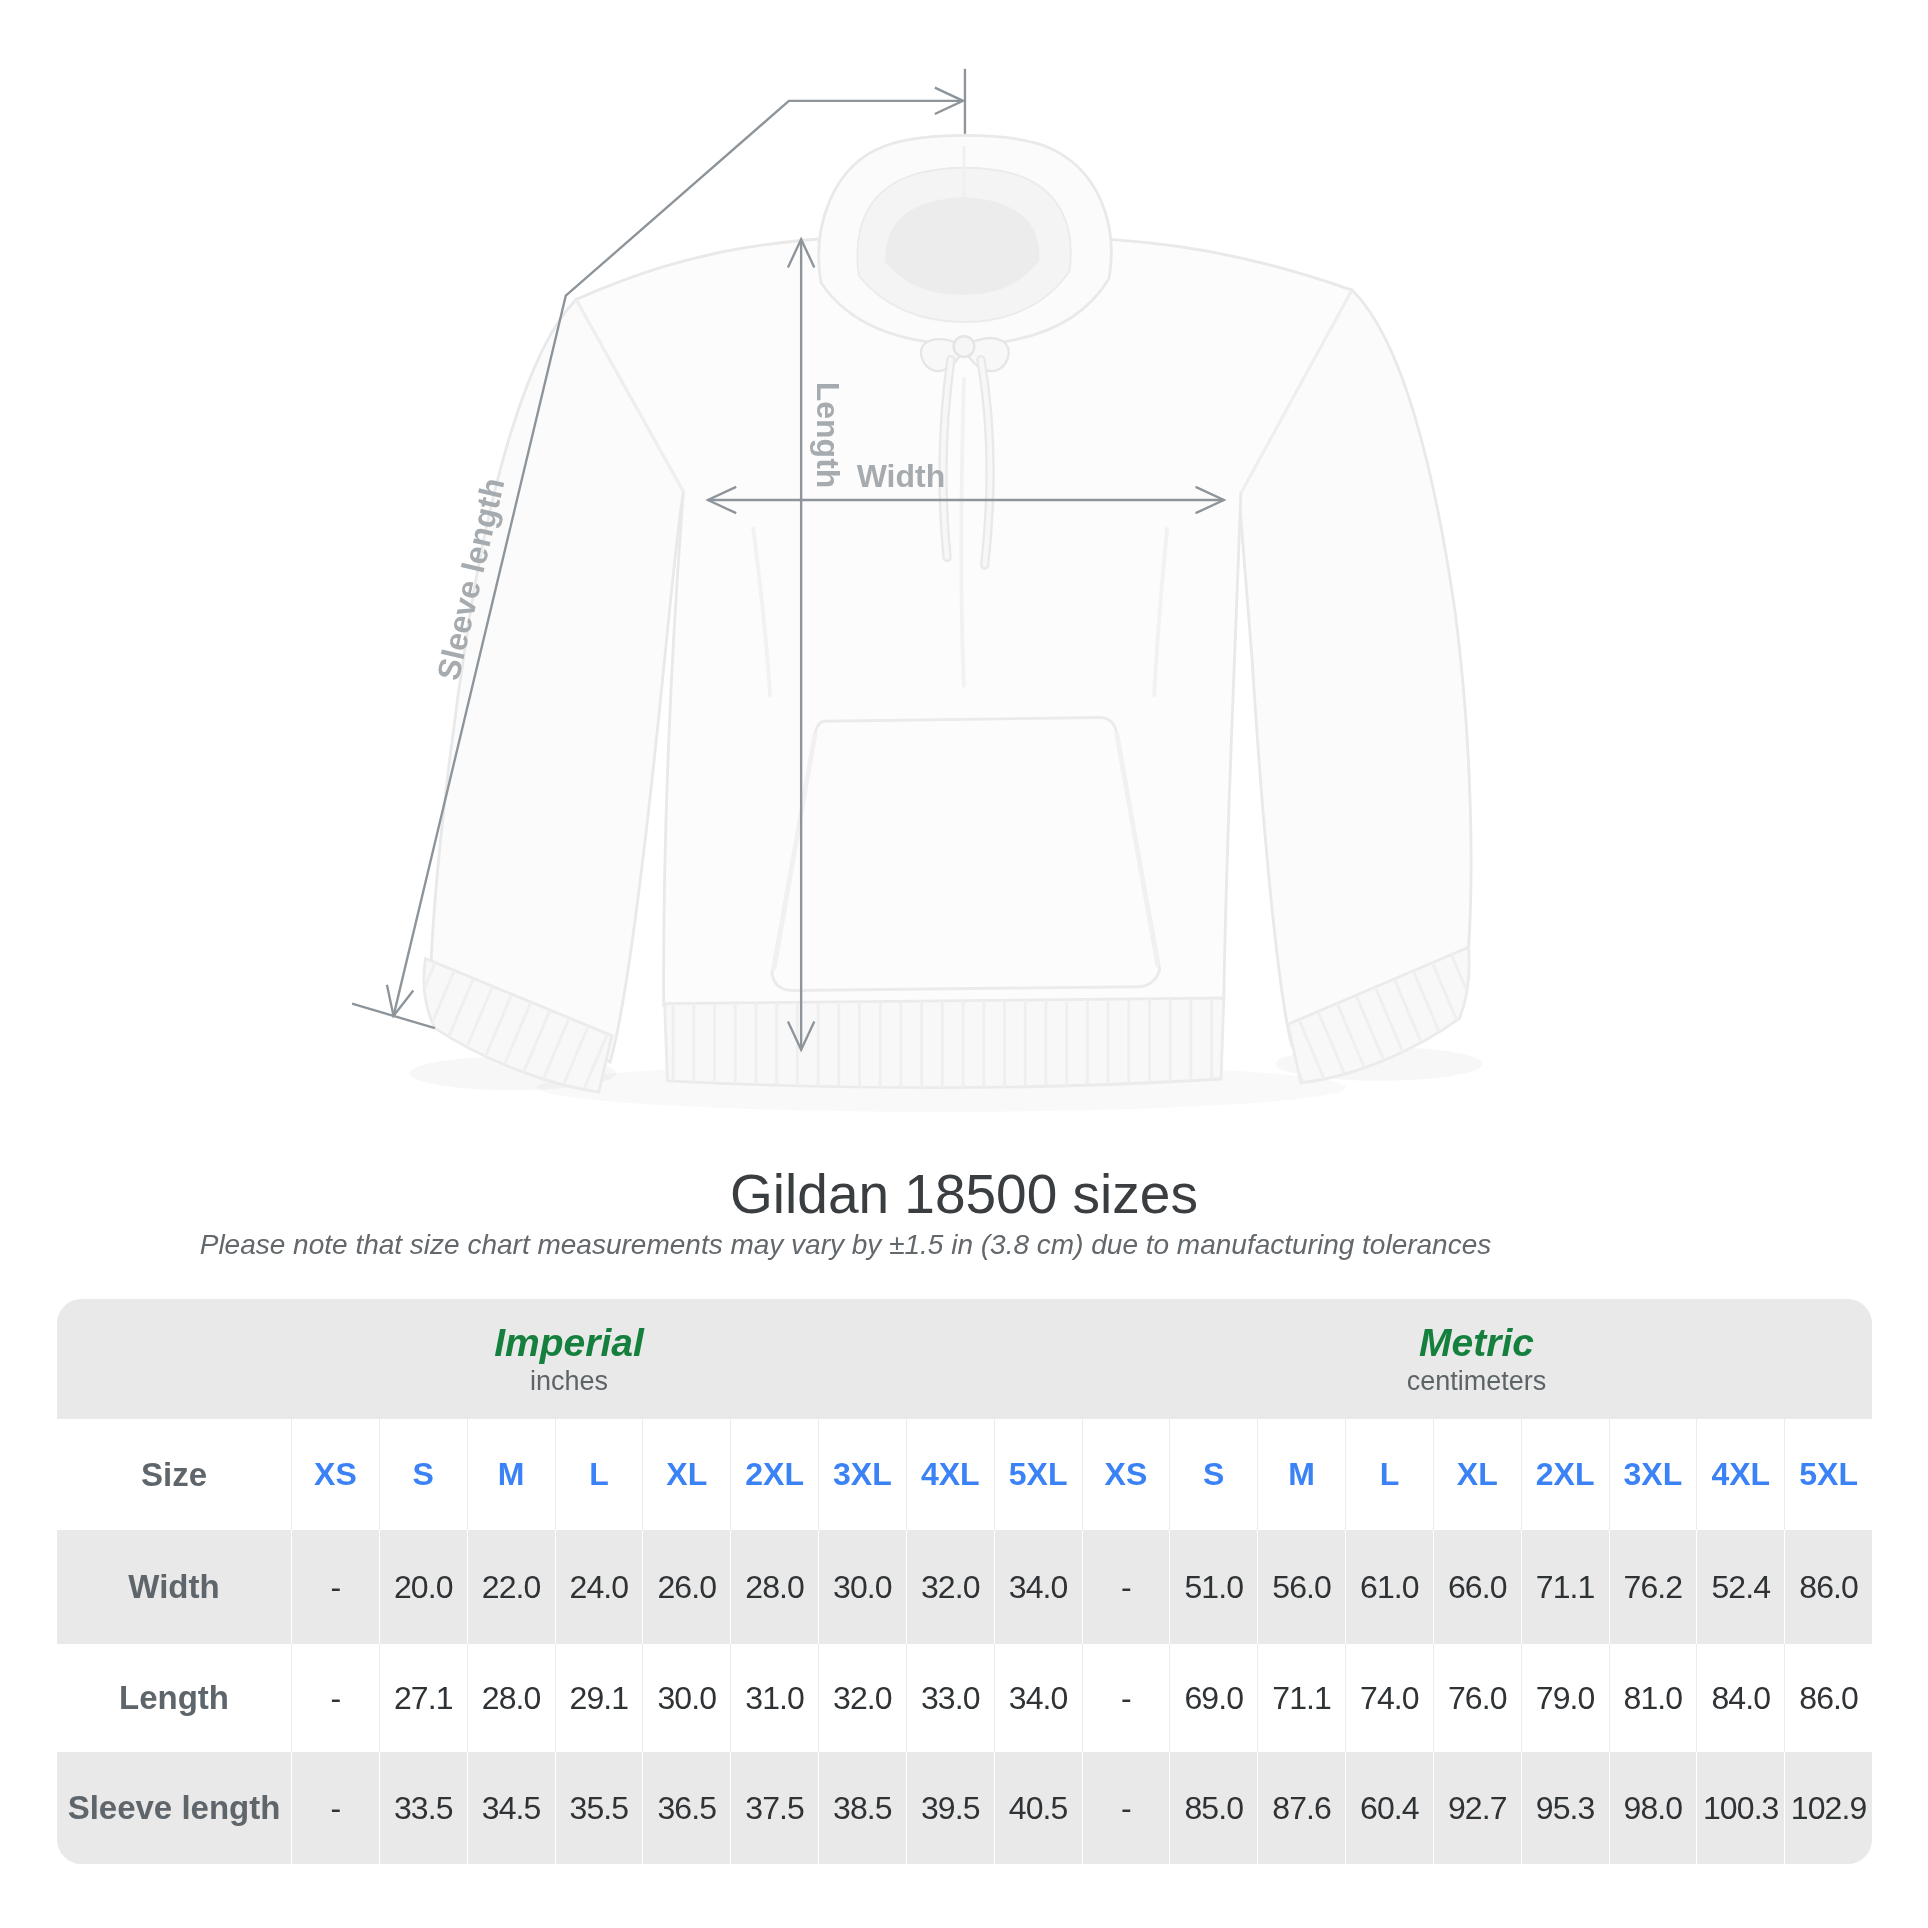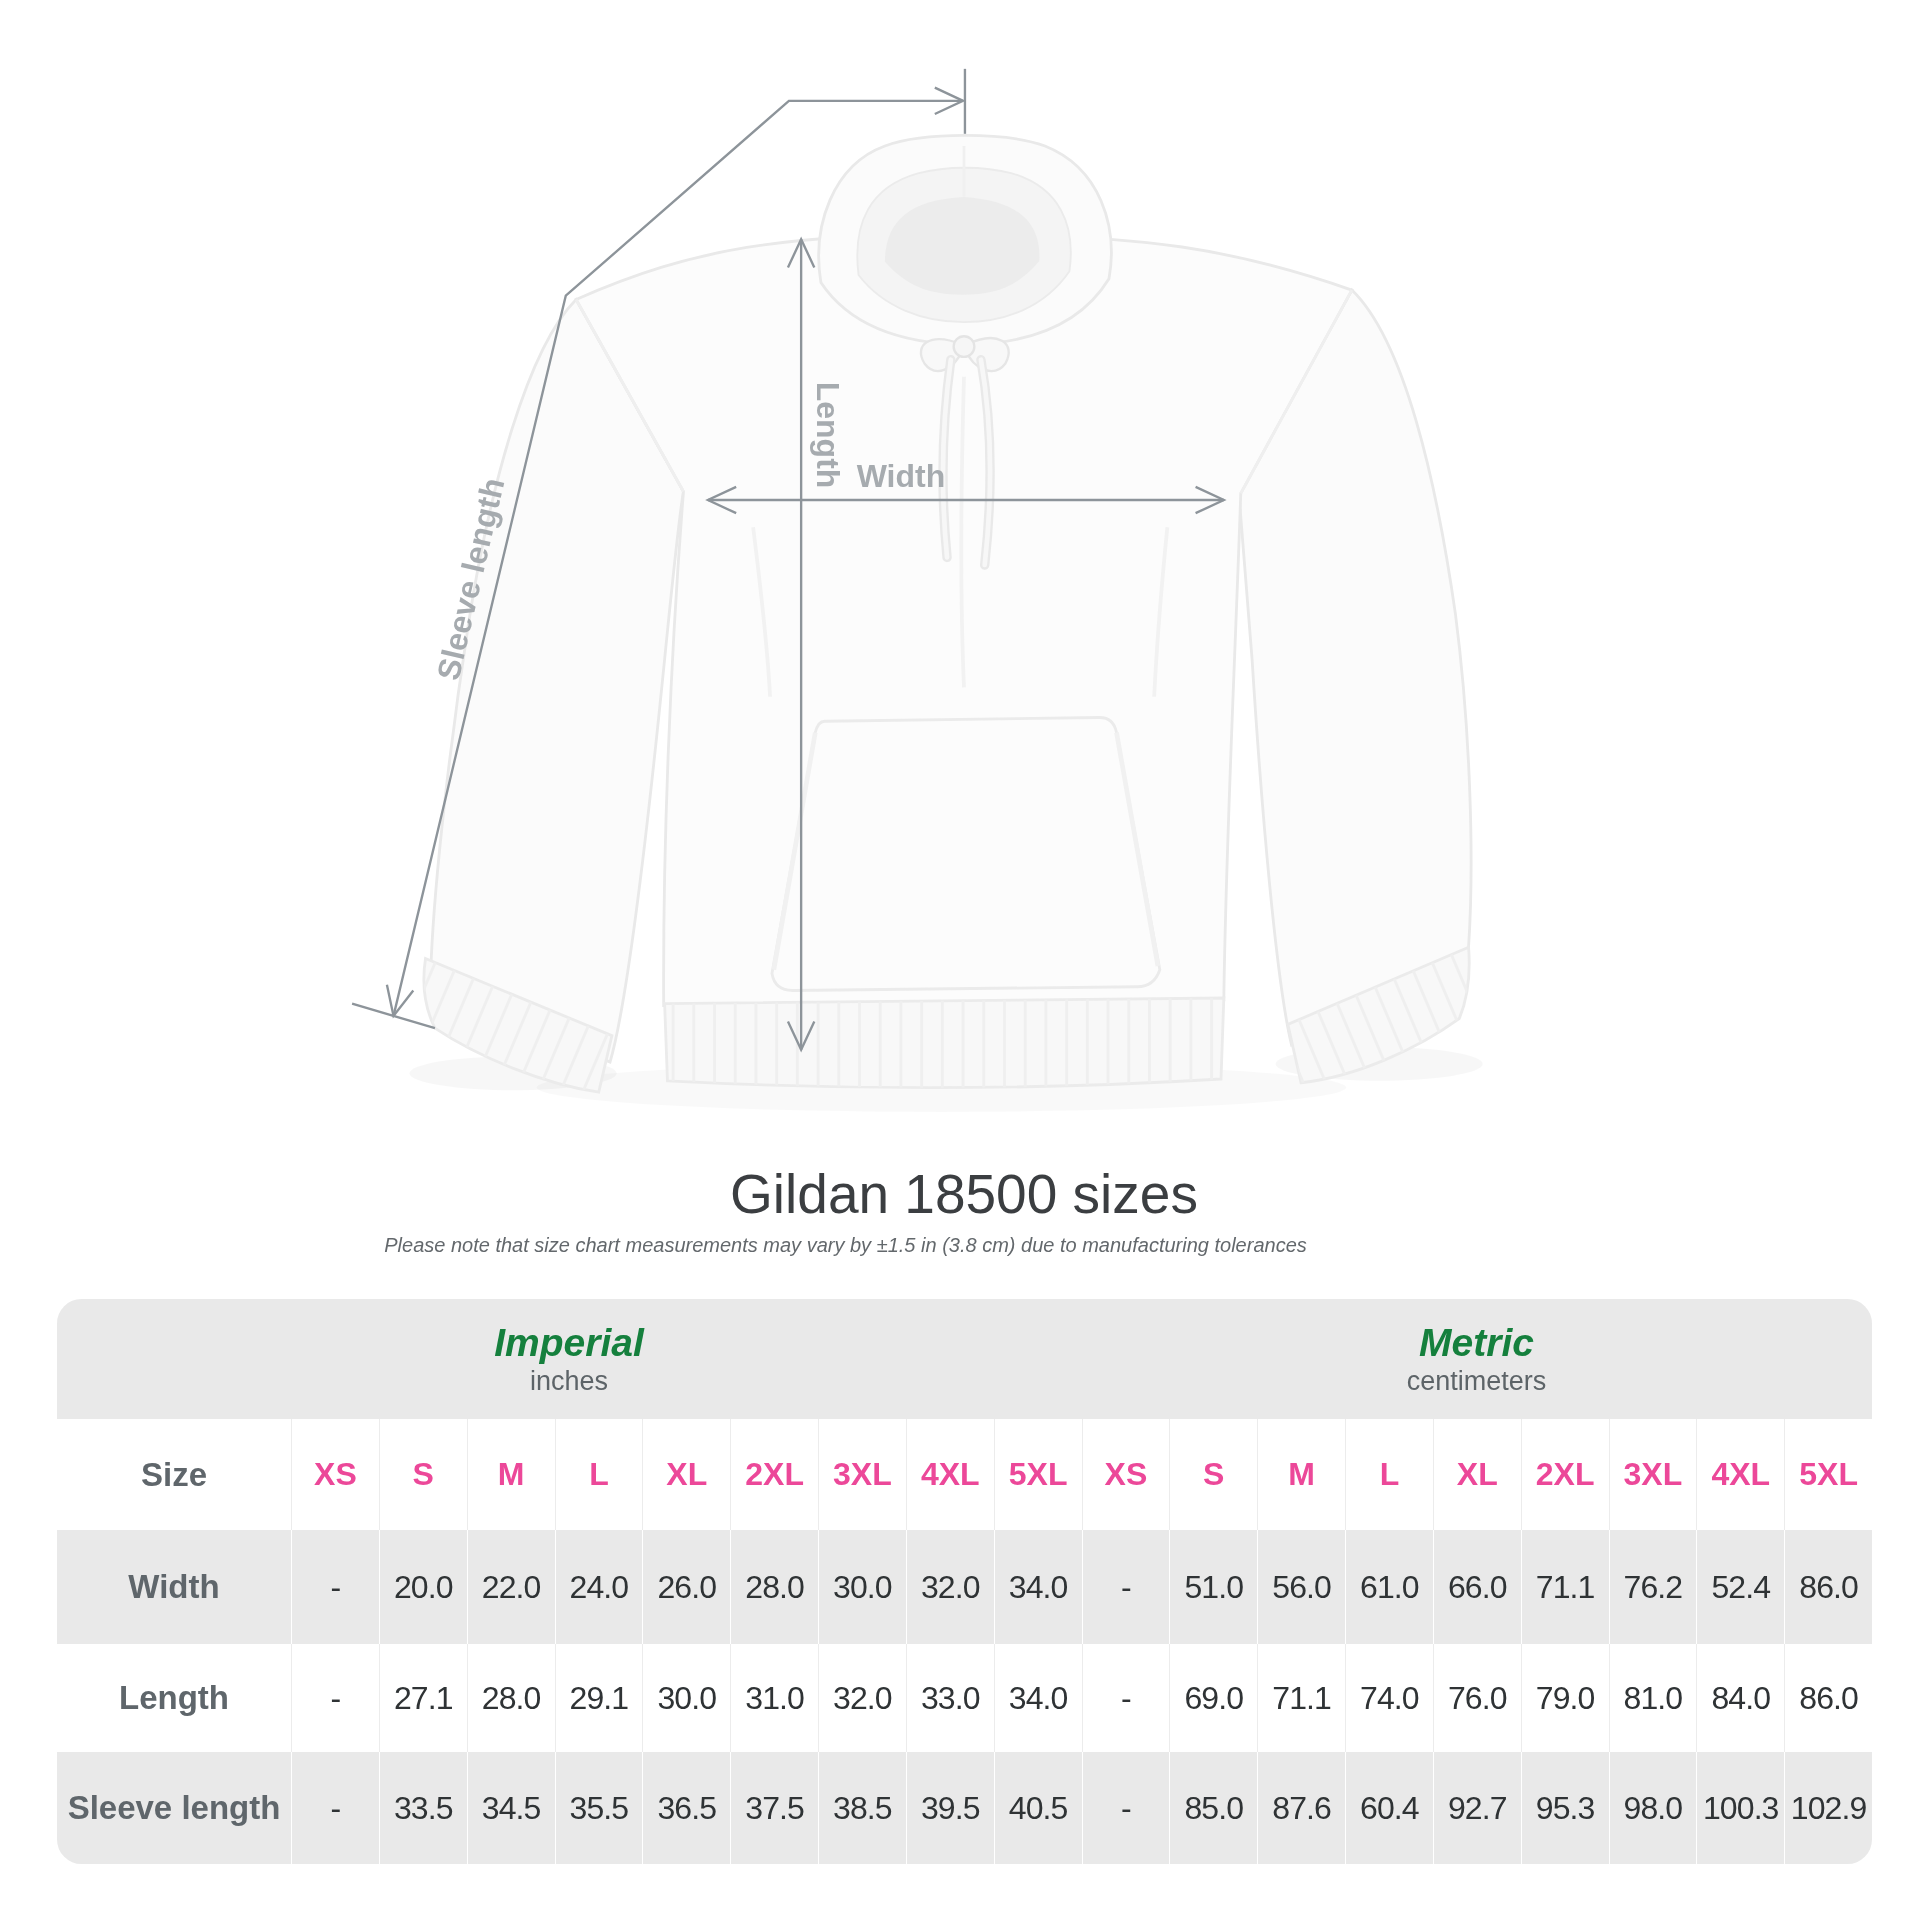--- a/index.html
+++ b/index.html
@@ -7,21 +7,21 @@
        font-family:"Liberation Sans",sans-serif;}
   .stage{position:absolute;left:0;top:0;width:1928px;height:1928px;}
 
   
   .diagram-svg{position:absolute;left:0;top:0;width:1928px;height:1177px;}
 
   
   .title{position:absolute;left:0;top:1164px;width:1928px;text-align:center;
          font-size:55px;line-height:60px;font-weight:400;color:#3b3e41;}
   .subtitle{position:absolute;left:0;top:1226px;width:1691px;text-align:center;
-         font-size:20px;line-height:38px;font-style:italic;color:#63686c;}
+         font-size:28px;line-height:38px;font-style:italic;color:#63686c;}
 
   
   .sizetable{position:absolute;left:57px;top:1299px;width:1815px;height:565px;
              border-radius:24.5px;overflow:hidden;background:#ffffff;}
   .band{display:flex;height:120px;background:#e9e9e9;}
   .band .half{display:flex;flex-direction:column;align-items:center;justify-content:center;}
   .half.imp{width:1024px;}
   .half.met{flex:1;}
   .gh-label{font-size:39px;line-height:43px;font-weight:700;font-style:italic;color:#15803d;}
   .gh-unit{font-size:27px;line-height:34px;color:#5d6468;}
@@ -30,21 +30,21 @@
   .row.hdr{height:111px;background:#ffffff;}
   .row.r0{height:114px;background:#e9e9e9;}
   .row.r1{height:108px;background:#ffffff;}
   .row.r2{height:112px;background:#e9e9e9;}
 
   .cell{display:flex;align-items:center;justify-content:center;min-width:0;}
   .rw .cell + .cell{border-left:1.9px solid #ececec;}
   .rg .cell + .cell{border-left:1.9px solid #ffffff;}
 
   .cell.lab{font-size:33px;font-weight:700;color:#5f666b;}
-  .cell.ch{font-size:32px;font-weight:700;color:#ec4899;}
+  .cell.ch{font-size:32px;font-weight:700;color:#3b82f6;}
   .cell.v{font-size:32px;color:#2f3335;letter-spacing:-0.9px;}
 
   .diag-label{font-weight:700;font-size:34px;fill:#a6abaf;}
 </style>
 </head>
 <body>
 
 <div class="stage">
 
   <svg class="diagram-svg" viewBox="0 0 2048 1250">

